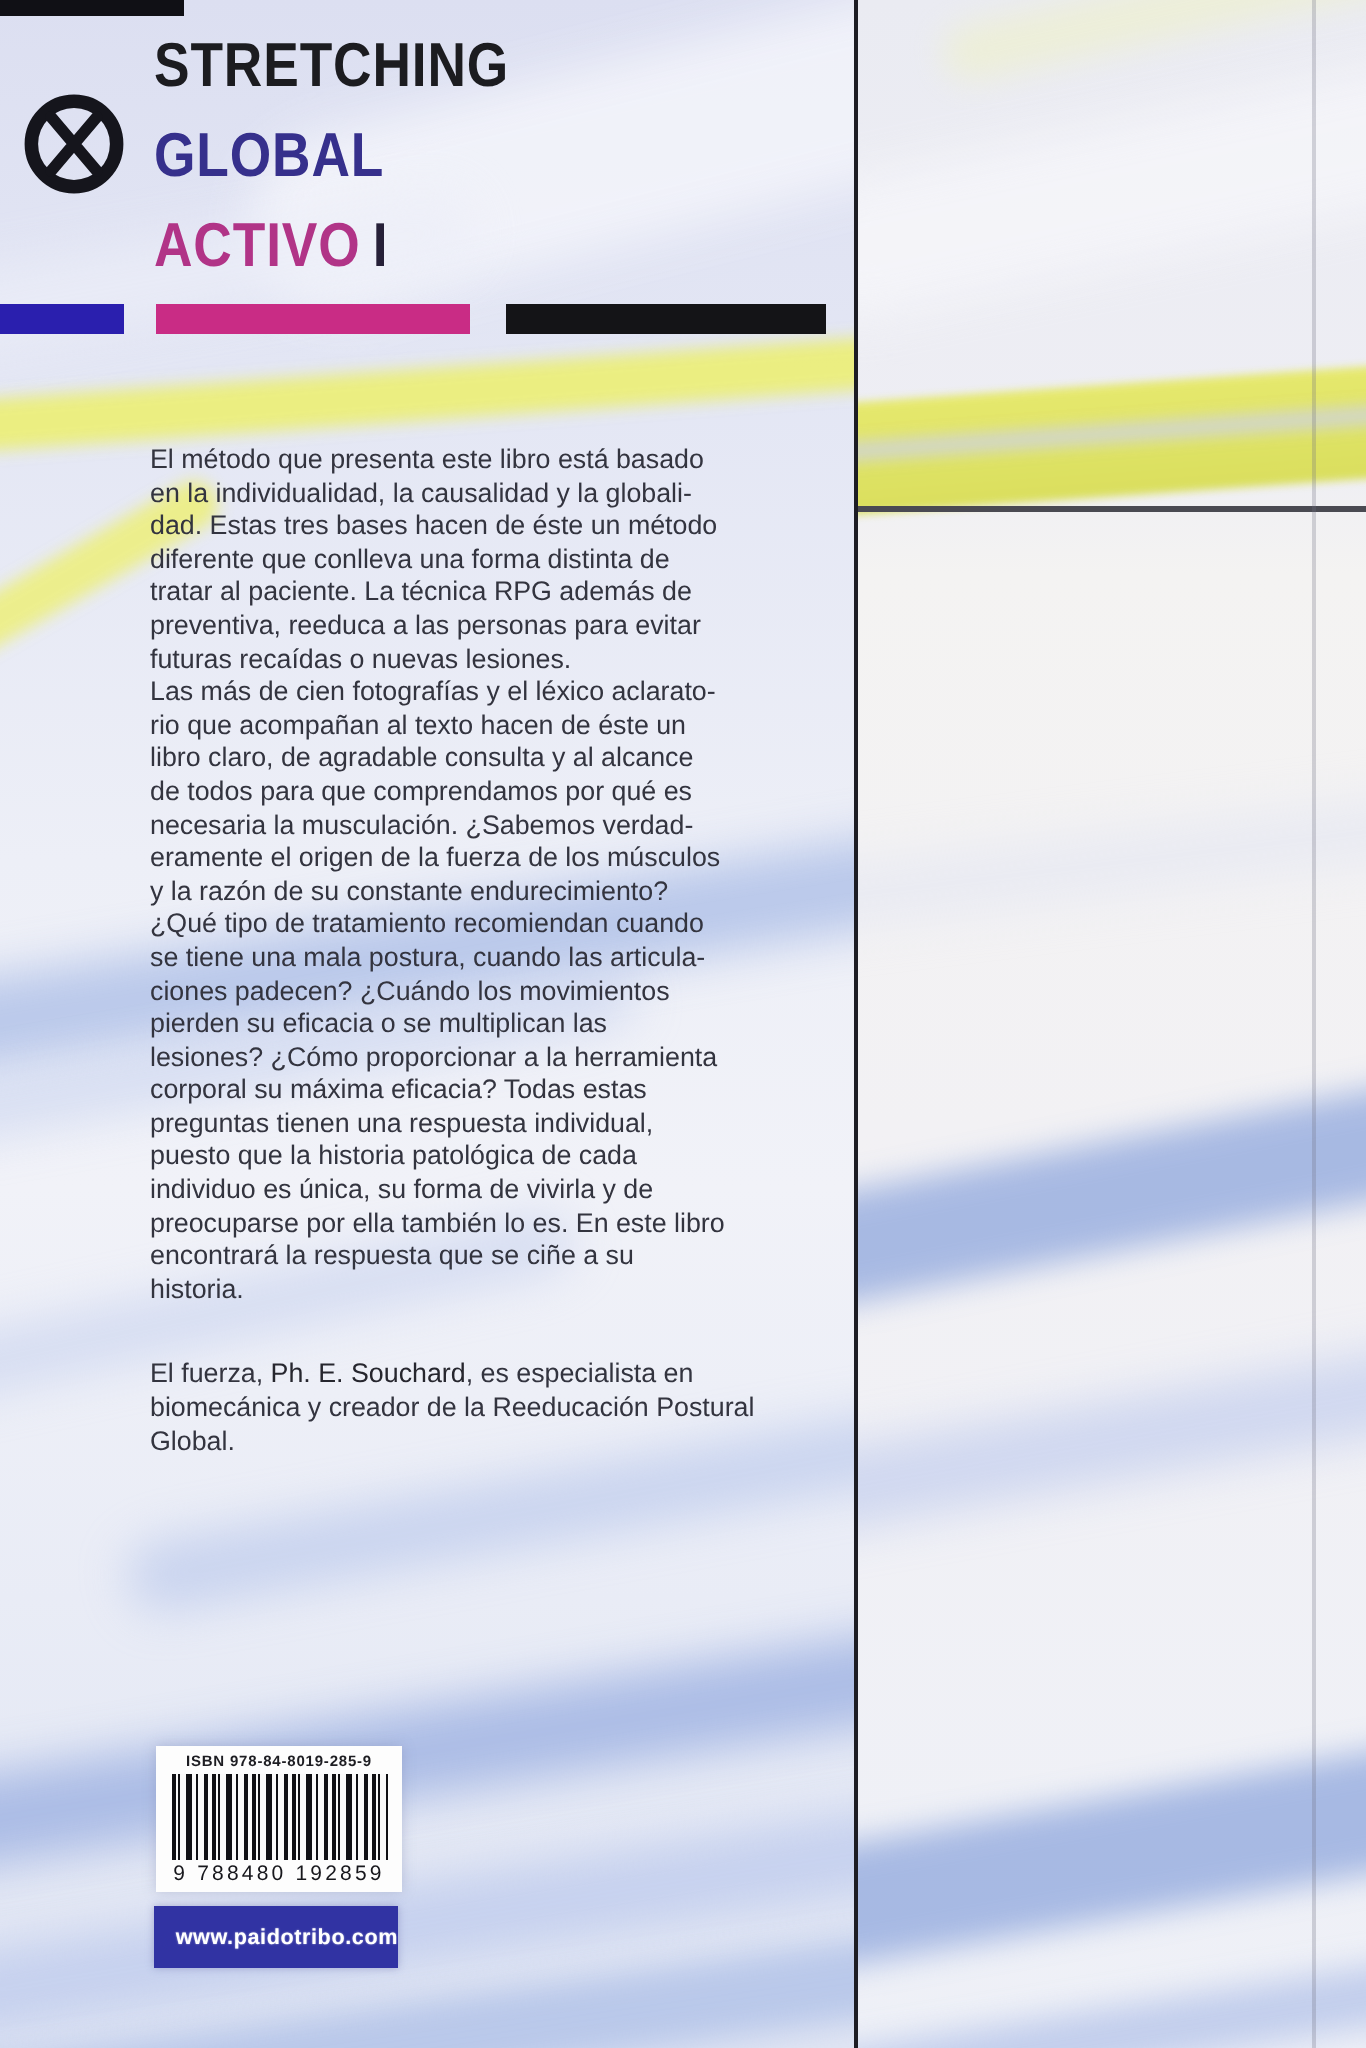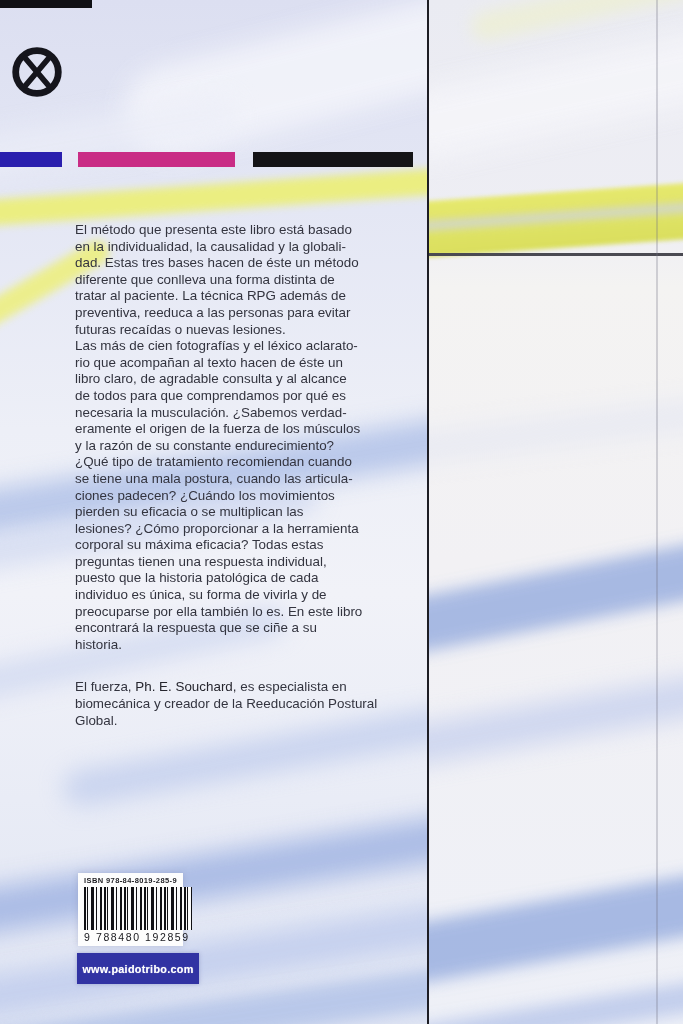--- a/index.html
+++ b/index.html
@@ -46,36 +46,36 @@
 
   
   .body-text{position:absolute;left:75px;top:192px;width:342px;color:var(--body-text);
     font-size:13.4px;line-height:16.6px;}
   .body-text p{white-space:pre-line;}
   .p-main{margin-top:30px;}
   .p-author{margin-top:26px;white-space:normal !important;}
   .p-author strong{font-weight:400;color:#26262e;}
 
   
-  .barcode-box{position:absolute;left:78px;top:873px;width:105px;height:73px;background:#fdfdfd;
+  .barcode-box{position:absolute;left:78px;top:873px;width:123px;height:73px;background:#fdfdfd;
     box-shadow:0 0 6px rgba(120,130,170,.35);padding:3px 6px 2px 6px;text-align:center;}
   .isbn-label{font-size:7.5px;letter-spacing:0.4px;color:#1d1d22;font-weight:700;white-space:nowrap;}
   .barcode-stripes{margin:2px auto 0 auto;width:108px;height:43px;
     background:repeating-linear-gradient(90deg,
       #101014 0px,#101014 2px,#fafafa 2px,#fafafa 3px,
       #101014 3px,#101014 4px,#fafafa 4px,#fafafa 7px,
       #101014 7px,#101014 10px,#fafafa 10px,#fafafa 12px,
       #101014 12px,#101014 13px,#fafafa 13px,#fafafa 16px,
       #101014 16px,#101014 18px,#fafafa 18px,#fafafa 20px);}
   .barcode-digits{font-family:Liberation Sans, sans-serif;font-size:10.5px;letter-spacing:1.6px;
     color:#17171c;margin-top:1px;white-space:nowrap;}
 
   
   .url-bar{position:absolute;left:77px;top:953px;width:122px;height:31px;background:var(--url-bar-bg);
-    display:flex;align-items:center;justify-content:center;box-shadow:0 0 4px rgba(90,95,160,.4);}
+    display:flex;align-items:center;justify-content:flex-end;box-shadow:0 0 4px rgba(90,95,160,.4);}
   .url-bar span{color:#fff;font-weight:700;font-size:10.8px;letter-spacing:0.3px;white-space:nowrap;
     text-shadow:0 0 1px rgba(255,255,255,.6);}
 
   
   .h-line{position:absolute;left:0;top:253px;width:254px;height:2.5px;background:#4a4a52;}
   .v-faint-line{position:absolute;left:227px;top:0;width:2px;height:1024px;background:rgba(110,112,130,.28);}
 </style>
 </head>
 <body>
 
@@ -97,20 +97,25 @@
 
     <div class="top-strip"></div>
 
     <div class="logo">
       <svg viewBox="0 0 100 100" width="52" height="52">
         <circle cx="50" cy="50" r="41" fill="none" stroke="#15151c" stroke-width="13"></circle>
         <path d="M28 24 L72 76 M72 24 L28 76" stroke="#15151c" stroke-width="11" stroke-linecap="round" fill="none"></path>
       </svg>
     </div>
 
+    <div class="titles">
+      <div class="title-line t1">STRETCHING</div>
+      <div class="title-line t2">GLOBAL</div>
+      <div class="title-line t3"><span>ACTIVO</span><span class="vol">I</span></div>
+    </div>
 
     <div class="bar bar-blue"></div>
     <div class="bar bar-magenta"></div>
     <div class="bar bar-black"></div>
 
     <div class="body-text">
       <p class="p-main">El método que presenta este libro está basado
 en la individualidad, la causalidad y la globali-
 dad. Estas tres bases hacen de éste un método
 diferente que conlleva una forma distinta de

